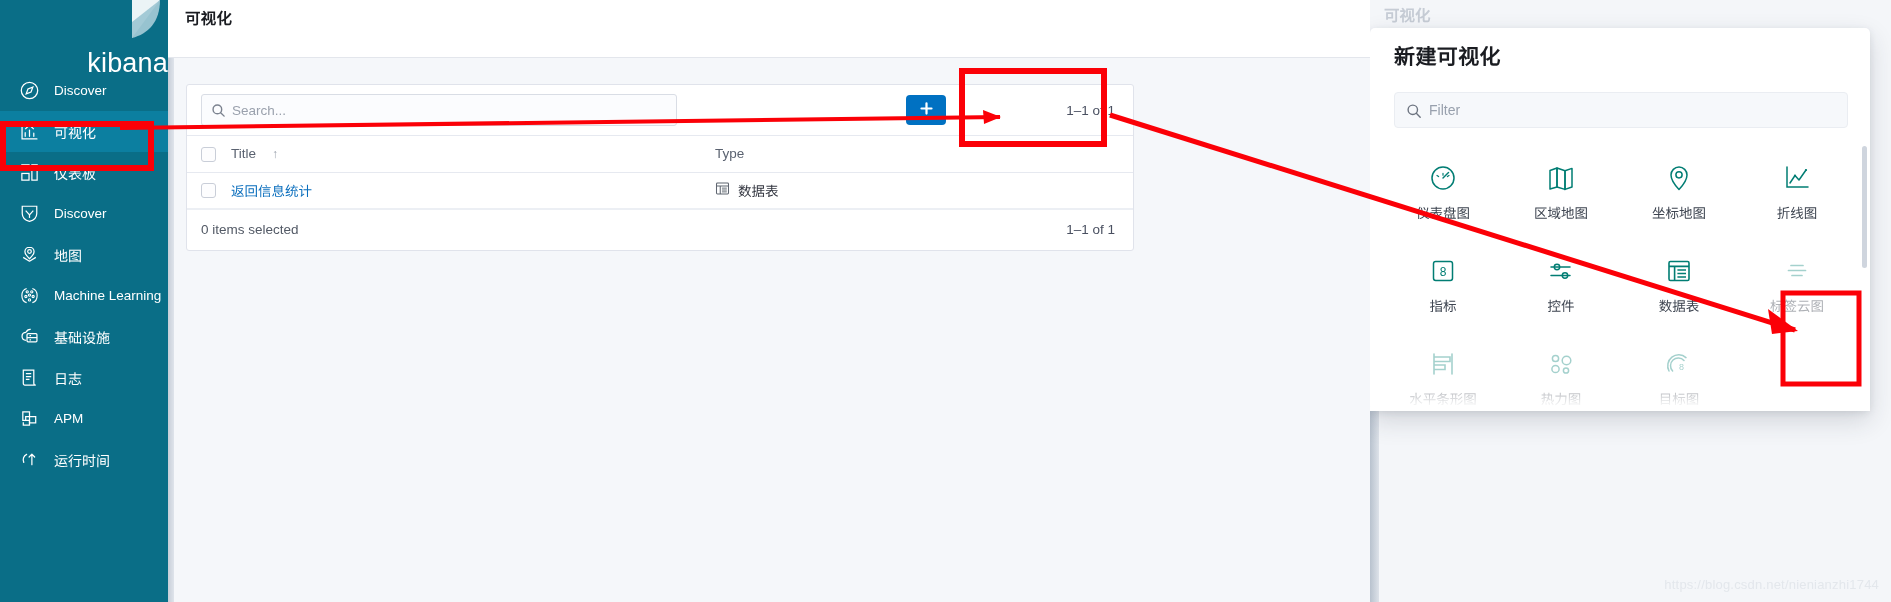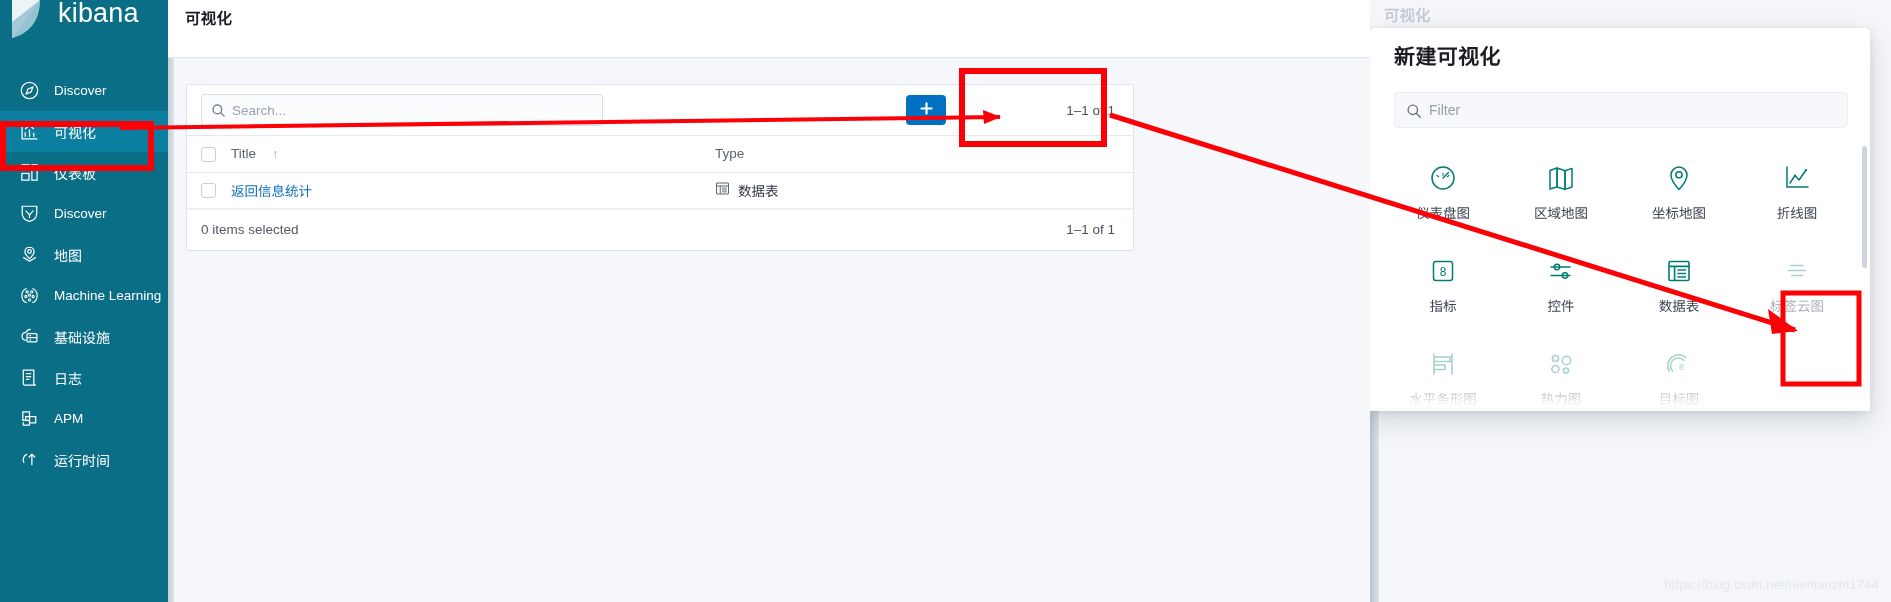--- a/index.html
+++ b/index.html
@@ -21,22 +21,22 @@
   }
 
   
   .sidenav {
     position: absolute; left: 0; top: 0;
     width: 168px; height: 602px;
     background: #0a6e87;
     color: #ffffff;
   }
   .brand {
-    display: flex; align-items: flex-start; gap: 10px;
-    height: 64px; padding-left: 10px;
+    display: flex; align-items: flex-end; gap: 10px;
+    height: 64px; padding-left: 10px; flex-direction: column;
   }
   .brand-mark { width: 38px; height: 40px; flex: 0 0 38px; }
   .brand-text {
     font-size: 27px; font-weight: 400; letter-spacing: .2px;
     color: #ffffff; line-height: 1;
   }
   .nav-list { margin-top: 6px; }
   .nav-item {
     display: flex; align-items: center; gap: 14px;
     height: 41px; padding-left: 18px;
@@ -88,21 +88,21 @@
     border: 1px solid #e0e3eb;
     border-radius: 3px;
   }
   .panel-toolbar {
     display: flex; align-items: center;
     height: 51px; padding: 0 14px;
     border-bottom: 1px solid #e6e9f0;
   }
   .search-box {
     position: relative;
-    width: 402px; height: 32px;
+    width: 476px; height: 32px;
     border: 1px solid #d9dde5; border-radius: 3px;
     background: #fbfcfe;
     display: flex; align-items: center;
     padding-left: 30px;
   }
   .search-box .mag {
     position: absolute; left: 9px; top: 8px;
     width: 15px; height: 15px;
   }
   .search-box input {

